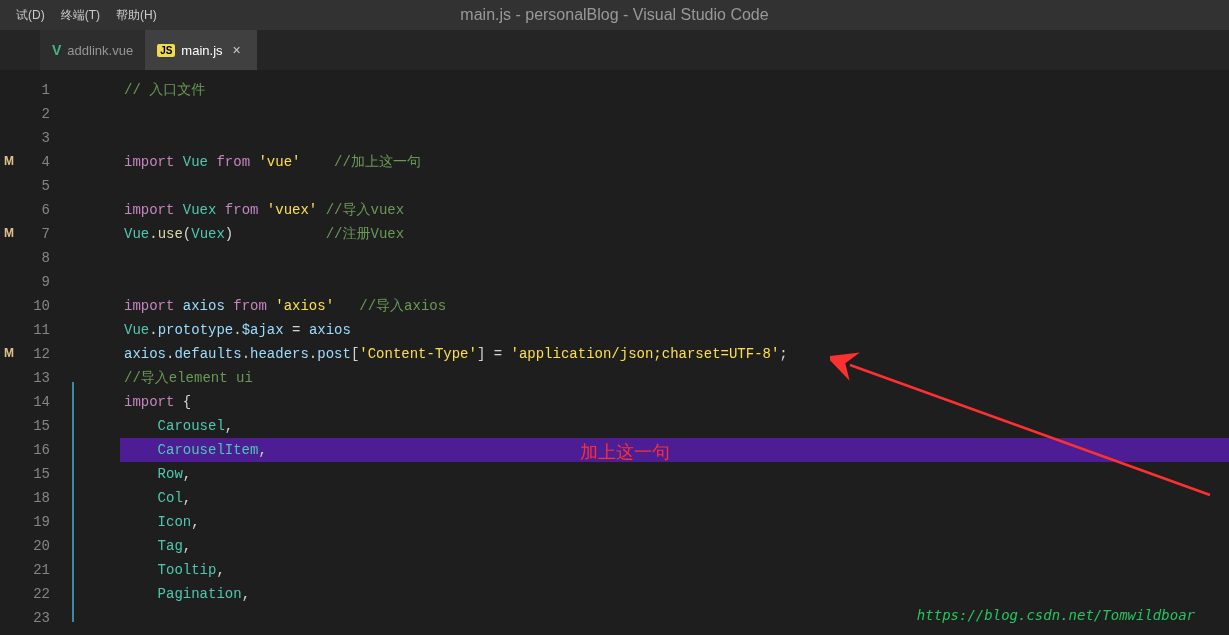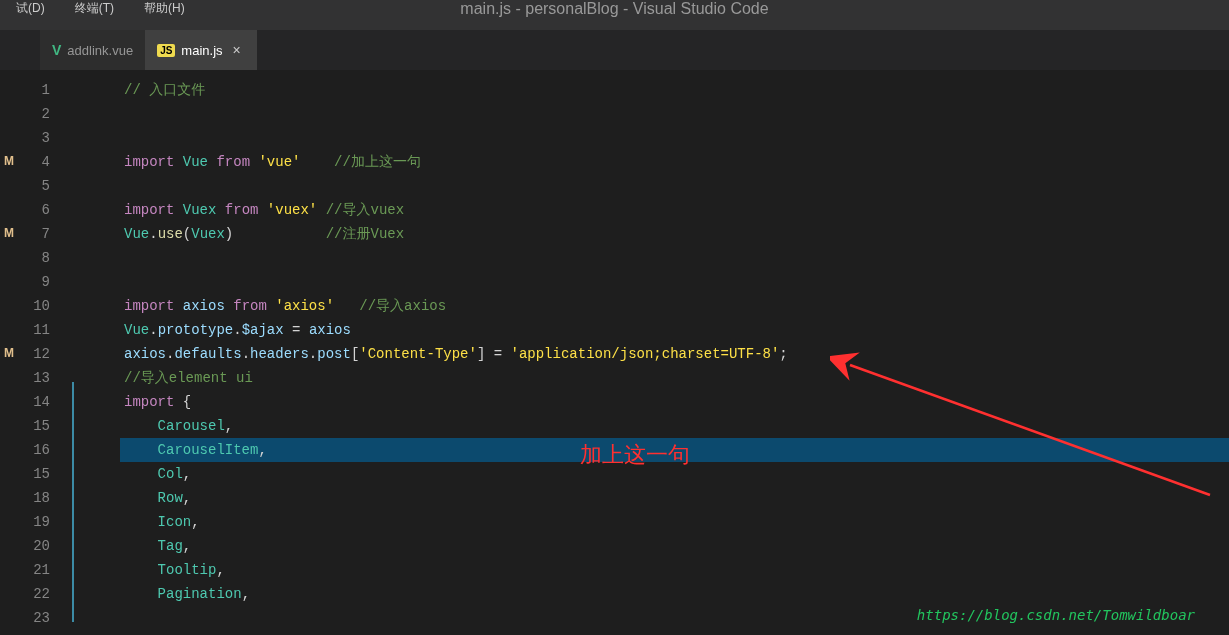--- a/index.html
+++ b/index.html
@@ -9,24 +9,24 @@
   background: #1e1e1e;
   font-family: "Segoe UI", "Microsoft YaHei", sans-serif;
   color: #cccccc;
   overflow: hidden;
   position: relative;
 }
 .menubar {
   height: 30px;
   background: #323233;
   display: flex;
+  align-items: center;
   padding-left: 8px;
   font-size: 12px;
   color: #cccccc;
-  gap: 14px;
 }
 .menubar .menu-item {
   padding: 0 8px;
   cursor: pointer;
 }
 .menubar .title {
   position: absolute;
   left: 50%;
   transform: translateX(-50%);
   color: #999;
@@ -105,36 +105,36 @@
   flex: 1;
   position: relative;
   margin-left: 32px;
 }
 .code-line {
   height: 24px;
   white-space: pre;
   padding-left: 4px;
 }
 .code-line.current {
-  background: #0c4a6e;
+  background: #4c1d95;
 }
 .tok-comment { color: #6a9955; }
 .tok-keyword { color: #c586c0; }
 .tok-var { color: #9cdcfe; }
 .tok-string { color: #fde047; }
 .tok-class { color: #4ec9b0; }
 .tok-func { color: #dcdcaa; }
 .tok-punct { color: #d4d4d4; }
 .tok-prop { color: #9cdcfe; }
 .annotation {
   position: absolute;
   top: 440px;
   left: 580px;
   color: #ff3030;
-  font-size: 22px;
+  font-size: 18px;
   font-family: "Microsoft YaHei", sans-serif;
   pointer-events: none;
 }
 .arrow {
   position: absolute;
   pointer-events: none;
 }
 .watermark {
   position: absolute;
   bottom: 12px;
@@ -214,22 +214,22 @@
         <div class="code-line"><span class="tok-class">Vue</span><span class="tok-punct">.</span><span class="tok-func">use</span><span class="tok-punct">(</span><span class="tok-class">Vuex</span><span class="tok-punct">)           </span><span class="tok-comment">//注册Vuex</span></div>
         <div class="code-line"></div>
         <div class="code-line"></div>
         <div class="code-line"><span class="tok-keyword">import </span><span class="tok-var">axios</span><span class="tok-keyword"> from </span><span class="tok-string">'axios'</span><span class="tok-punct">   </span><span class="tok-comment">//导入axios</span></div>
         <div class="code-line"><span class="tok-class">Vue</span><span class="tok-punct">.</span><span class="tok-prop">prototype</span><span class="tok-punct">.</span><span class="tok-var">$ajax</span><span class="tok-punct"> = </span><span class="tok-var">axios</span></div>
         <div class="code-line"><span class="tok-var">axios</span><span class="tok-punct">.</span><span class="tok-prop">defaults</span><span class="tok-punct">.</span><span class="tok-prop">headers</span><span class="tok-punct">.</span><span class="tok-prop">post</span><span class="tok-punct">[</span><span class="tok-string">'Content-Type'</span><span class="tok-punct">] = </span><span class="tok-string">'application/json;charset=UTF-8'</span><span class="tok-punct">;</span></div>
         <div class="code-line"><span class="tok-comment">//导入element ui</span></div>
         <div class="code-line"><span class="tok-keyword">import</span><span class="tok-punct"> {</span></div>
         <div class="code-line"><span class="tok-punct">    </span><span class="tok-class">Carousel</span><span class="tok-punct">,</span></div>
         <div class="code-line current"><span class="tok-punct">    </span><span class="tok-class">CarouselItem</span><span class="tok-punct">,</span></div>
+        <div class="code-line"><span class="tok-punct">    </span><span class="tok-class">Row</span><span class="tok-punct">,</span></div>
         <div class="code-line"><span class="tok-punct">    </span><span class="tok-class">Col</span><span class="tok-punct">,</span></div>
-        <div class="code-line"><span class="tok-punct">    </span><span class="tok-class">Row</span><span class="tok-punct">,</span></div>
         <div class="code-line"><span class="tok-punct">    </span><span class="tok-class">Icon</span><span class="tok-punct">,</span></div>
         <div class="code-line"><span class="tok-punct">    </span><span class="tok-class">Tag</span><span class="tok-punct">,</span></div>
         <div class="code-line"><span class="tok-punct">    </span><span class="tok-class">Tooltip</span><span class="tok-punct">,</span></div>
         <div class="code-line"><span class="tok-punct">    </span><span class="tok-class">Pagination</span><span class="tok-punct">,</span></div>
       </div>
   </div>
 </div>
 
 <div class="annotation">加上这一句</div>
 

